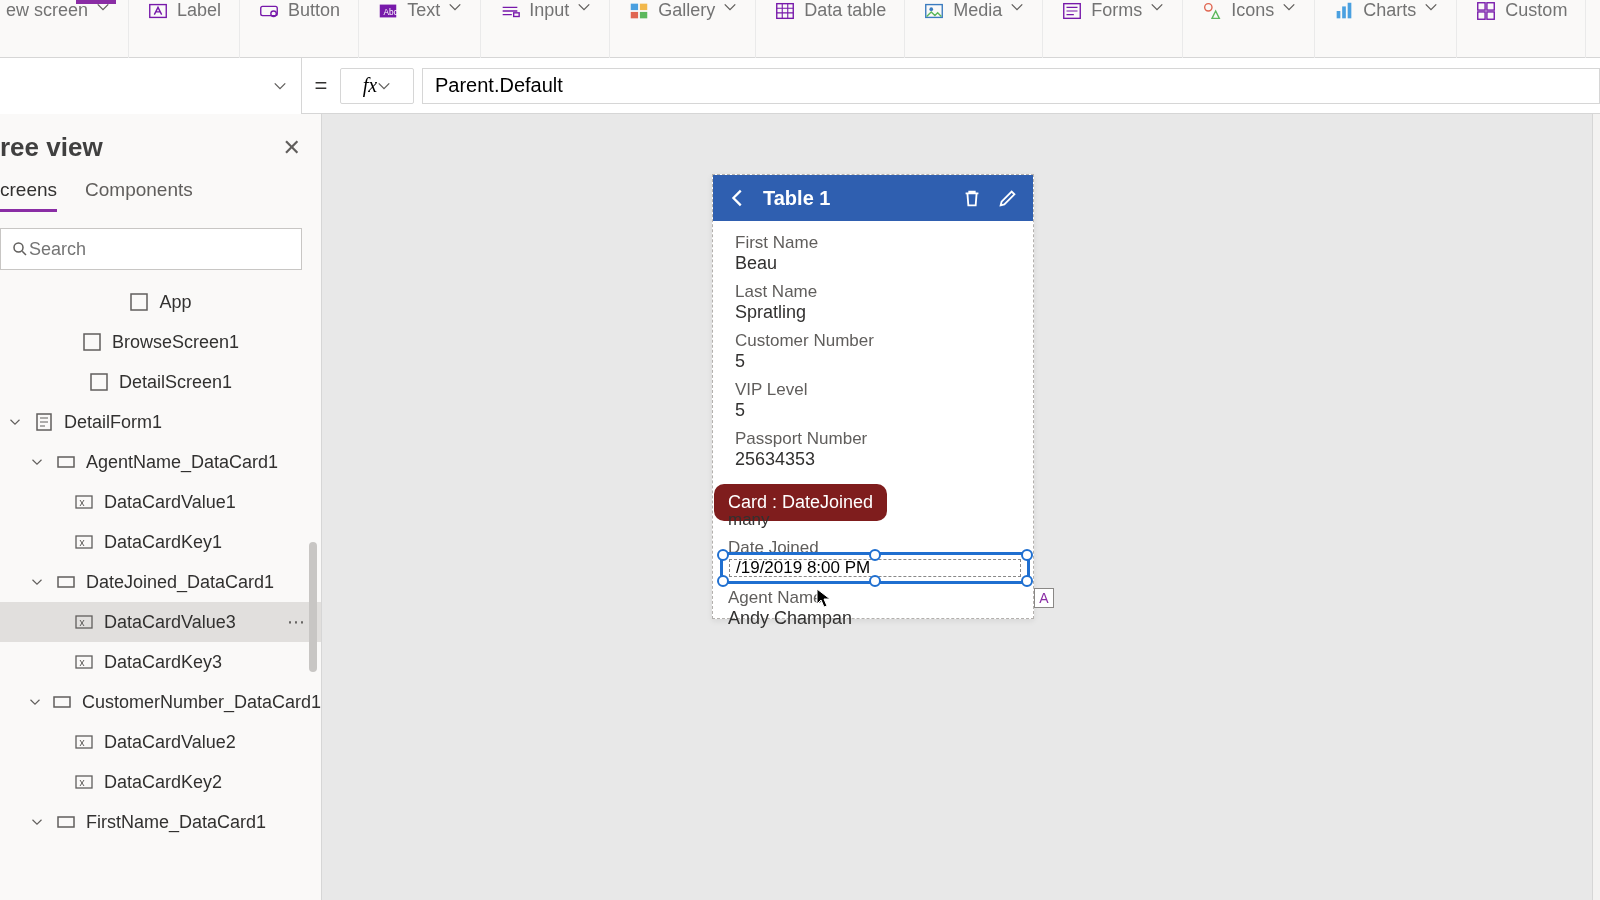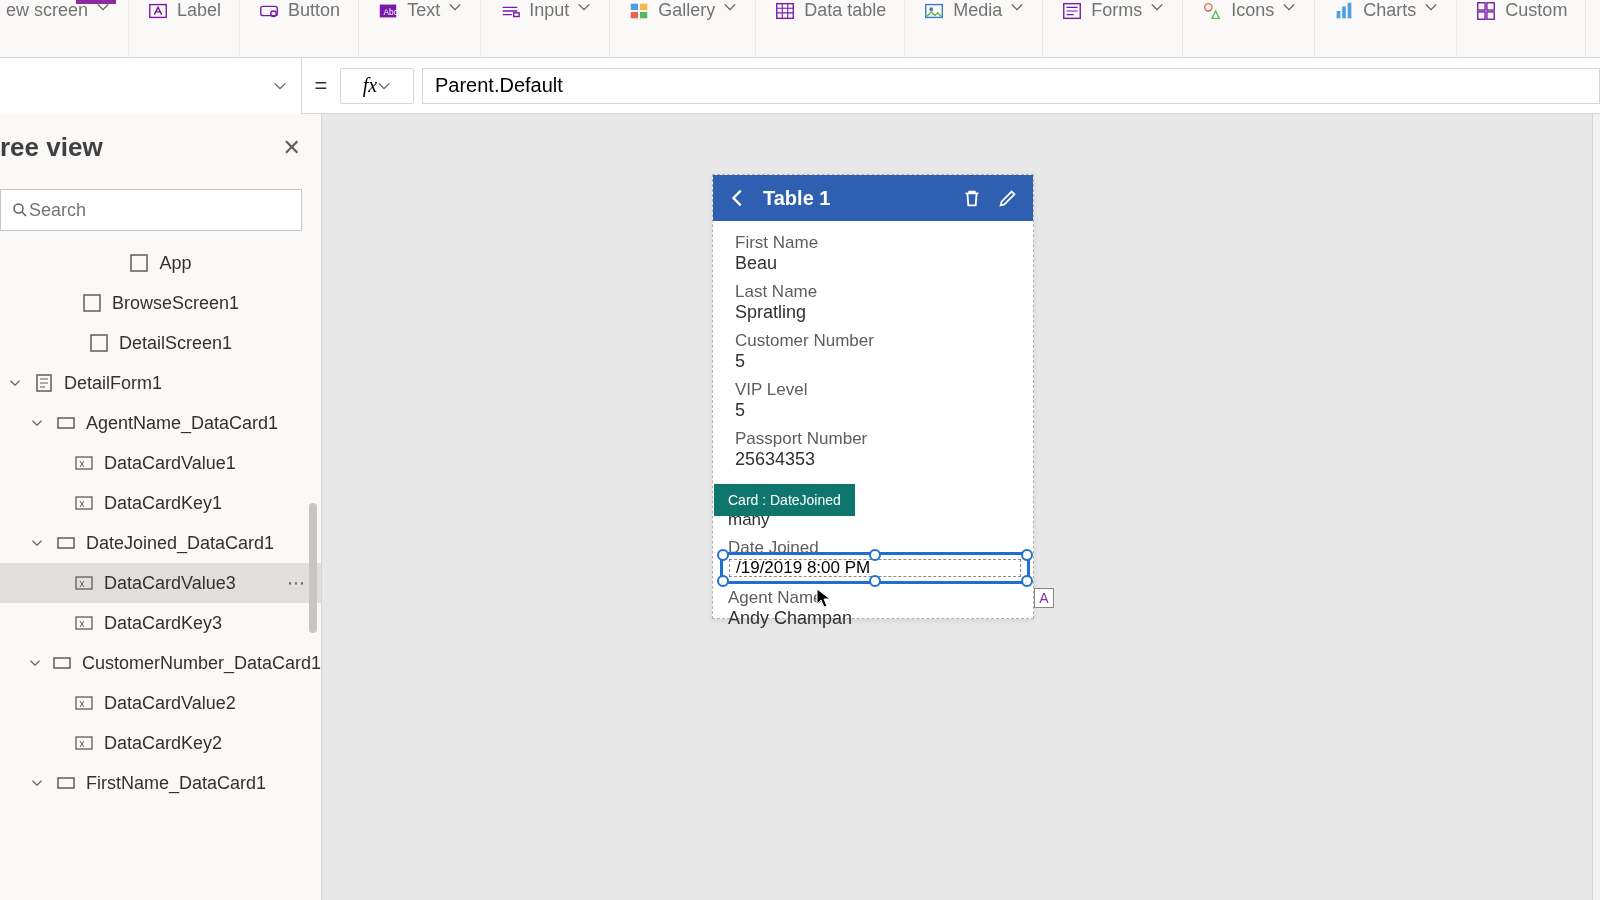--- a/index.html
+++ b/index.html
@@ -88,21 +88,21 @@
   }
   .form-header .title { font-size: 20px; font-weight:600; flex:1; }
   .form-header svg { width: 22px; height: 22px; stroke:#fff; }
   .form-body { padding: 8px 14px 140px 22px; font-size: 17px; color: #323130; position:relative;border-radius:13px; }
   .field { margin: 4px 0 8px 0; }
   .field-label { color: #605e5c; font-size: 17px; }
   .field-value { color: #323130; font-size: 18px; }
 
   .card-tooltip {
     position: absolute; left: 392px; top: 370px;
-    background: #0f766e; color: #fff; padding: 8px 14px; font-size: 14px;
+    background: #7f1d1d; color: #fff; padding: 8px 14px; font-size: 18px; border-radius: 10px;
   }
   .partial-value { position:absolute; left:406px; top:396px; font-size:17px; color:#323130; }
 
   .date-label { position:absolute; left:406px; top:424px; font-size:17px; color:#605e5c; }
 
   .selected-box {
     position: absolute; left: 398px; top: 438px; width: 310px; height: 32px;
     border: 3px solid #1f6fd0; background:#fff;
   }
   .selected-inner {
@@ -261,20 +261,24 @@
     <span>Parent.Default</span>
   </div>
 </div>
 
 <div class="main">
 
   <div class="tree-panel">
     <div class="tree-header">
       <div class="tree-title">ree view</div>
       <div class="close-x">✕</div>
+    </div>
+    <div class="tree-tabs">
+      <div class="tree-tab active">creens</div>
+      <div class="tree-tab">Components</div>
     </div>
     <div class="search-box">
       <svg width="18" height="18" viewBox="0 0 24 24">
           <circle cx="10" cy="10" r="6" fill="none" stroke="#605e5c" stroke-width="2"></circle>
           <path d="M15 15l5 5" stroke="#605e5c" stroke-width="2"></path>
         </svg>
       <input placeholder="Search" style="">
     </div>
     <div class="tree-list">
       <div class="tree-scroll"></div>

